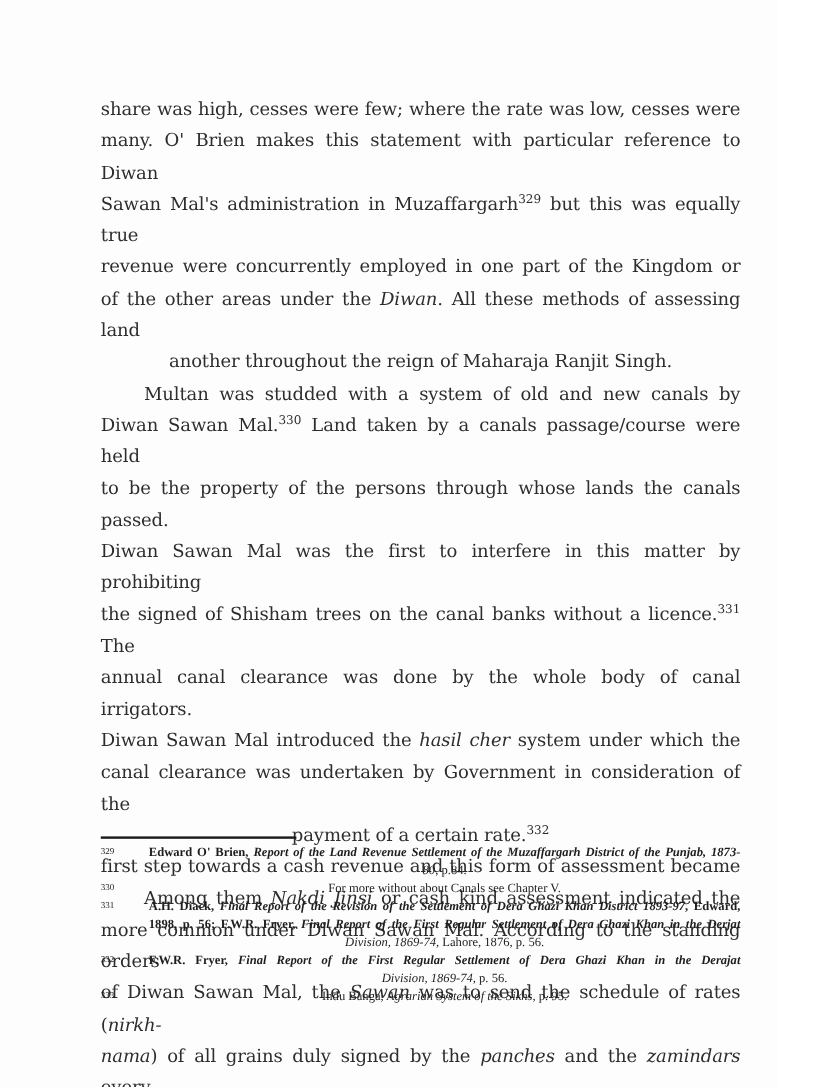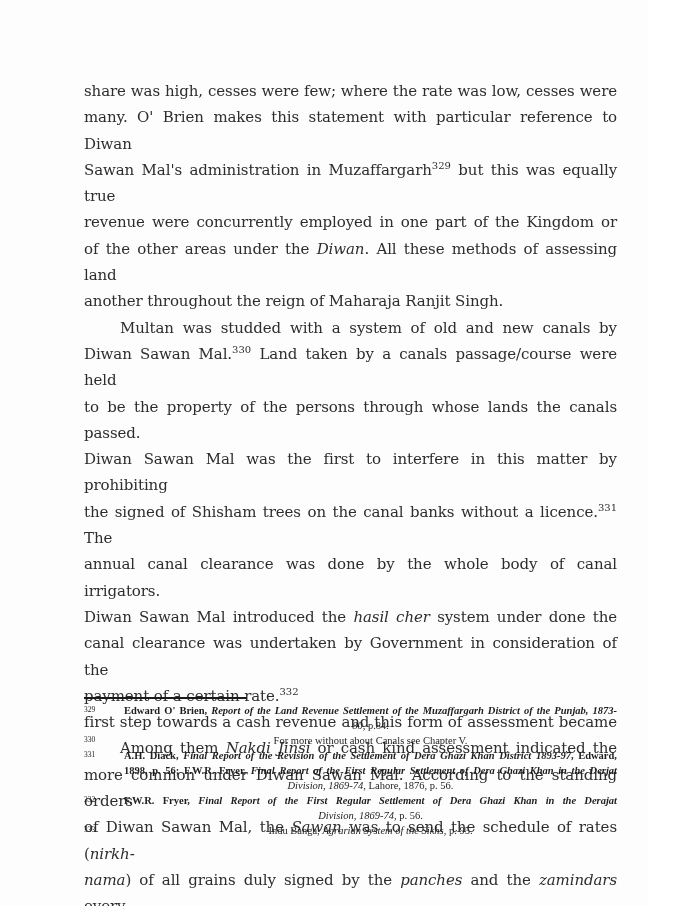--- a/index.html
+++ b/index.html
@@ -15,21 +15,21 @@
     position: absolute;
     left: 84px;
     top: 78px;
     width: 533px;
     color: #2d2d2d;
     font-size: 15px;
     line-height: 26.3px;
     letter-spacing: -0.1px;
   }
   .para { margin: 0; }
-  .line { text-align: left; }
+  .line { text-align: center; }
   .line.just { text-align: justify; text-align-last: justify; }
   .line.indent { text-indent: 36px; }
   .it { font-style: italic; }
   sup.fnref {
     font-size: 10px;
     line-height: 0;
     vertical-align: super;
     letter-spacing: 0;
   }
   .footnote-sep {
@@ -75,21 +75,21 @@
         <div class="line just"><span>of the other areas under the </span><span class="it">Diwan</span><span>. All these methods of assessing land</span></div>
         <div class="line"><span>another throughout the reign of Maharaja Ranjit Singh.</span></div>
       </div>
       <div class="para">
         <div class="line just indent"><span>Multan was studded with a system of old and new canals  by</span></div>
         <div class="line just"><span>Diwan Sawan Mal.</span><sup class="fnref">330</sup><span> Land taken by a canals passage/course were held</span></div>
         <div class="line just"><span>to be the property of the persons through whose lands the canals passed.</span></div>
         <div class="line just"><span>Diwan Sawan Mal was the first to interfere in this matter by prohibiting</span></div>
         <div class="line just"><span>the signed of Shisham trees on the canal banks without a licence.</span><sup class="fnref">331</sup><span> The</span></div>
         <div class="line just"><span>annual canal clearance was done by the whole body of canal irrigators.</span></div>
-        <div class="line just"><span>Diwan Sawan Mal introduced the </span><span class="it">hasil cher</span><span> system under done the</span></div>
+        <div class="line just"><span>Diwan Sawan Mal introduced the </span><span class="it">hasil cher</span><span> system under which the</span></div>
         <div class="line just"><span>canal clearance was undertaken by Government in consideration of the</span></div>
         <div class="line"><span>payment of a certain rate.</span><sup class="fnref">332</sup></div>
       </div>
       <div class="para">
         <div class="line just"><span>first step towards a cash revenue and this form of assessment became</span></div>
         <div class="line just indent"><span>Among them </span><span class="it">Nakdi Jinsi</span><span> or cash kind assessment indicated the</span></div>
         <div class="line just"><span>more common under Diwan Sawan Mal. According to the standing orders</span></div>
         <div class="line just"><span>of Diwan Sawan Mal, the </span><span class="it">Sawan</span><span> was to send the schedule of rates (</span><span class="it">nirkh-</span></div>
         <div class="line just"><span class="it">nama</span><span>) of all grains duly signed by the </span><span class="it">panches</span><span> and the </span><span class="it">zamindars</span><span> every</span></div>
       </div>

